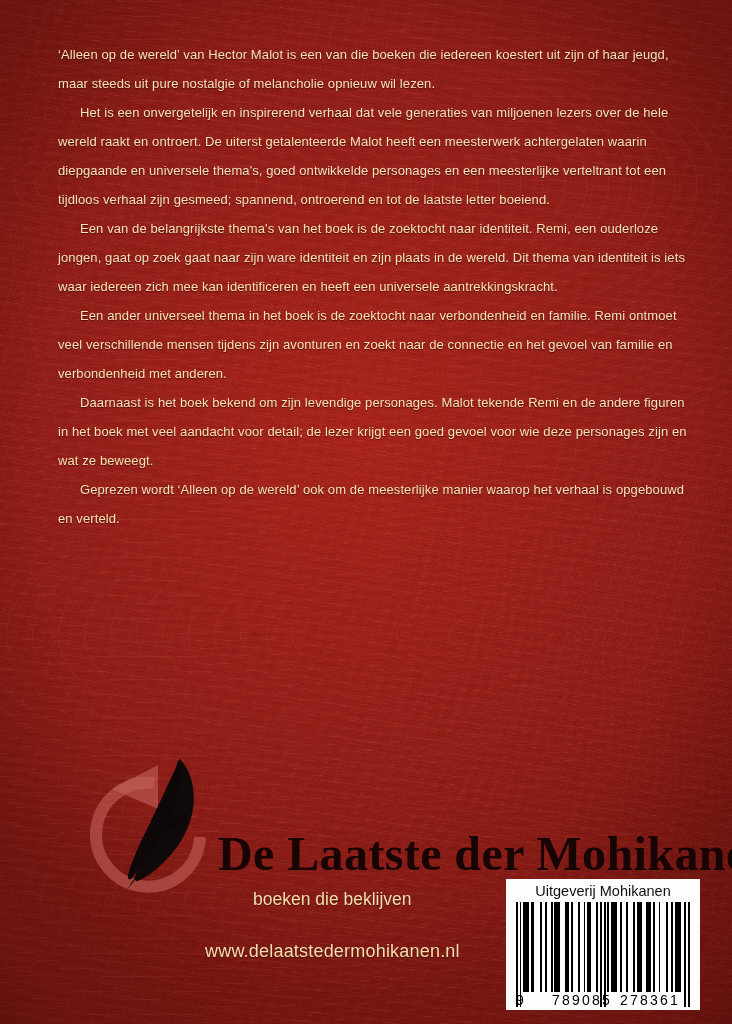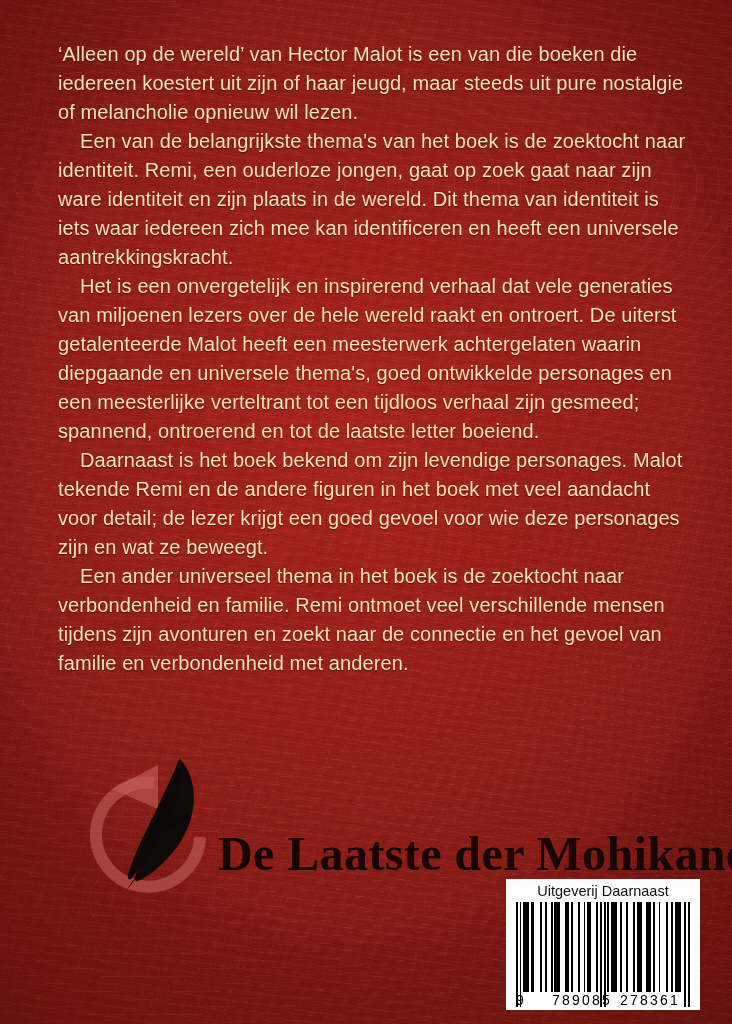--- a/index.html
+++ b/index.html
@@ -90,21 +90,21 @@
       radial-gradient(ellipse 82% 80% at 50% 46%, rgba(0,0,0,0) 55%, rgba(60,8,6,.30) 85%, rgba(45,5,4,.55) 100%);
   }
 
   
   .blurb {
     position: absolute;
     left: 58px;
     top: 40px;
     width: 636px;
     color: #f7e3b6;
-    font-size: 20px;
+    font-size: 13px;
     line-height: 29px;
     letter-spacing: .1px;
     text-shadow: 0 1px 1px rgba(60,6,4,.75);
     z-index: 5;
   }
   .blurb p {
     margin: 0;
     text-indent: 22px;
   }
   .blurb p.first { text-indent: 0; }
@@ -206,24 +206,25 @@
 <div class="cover">
 
   <div class="tex tex-base"></div>
   <div class="tex tex-mottle-a"></div>
   <div class="tex tex-grain"></div>
   <div class="tex tex-crackle"></div>
   <div class="tex tex-vignette"></div>
 
   <div class="blurb">
     <p class="first">‘Alleen op de wereld’ van Hector Malot is een van die boeken die iedereen koestert uit zijn of haar jeugd, maar steeds uit pure nostalgie of melancholie opnieuw wil lezen.</p>
+    <p>Het is een onvergetelijk en inspirerend verhaal dat vele generaties van miljoenen lezers over de hele wereld raakt en ontroert. De uiterst getalenteerde Malot heeft een meesterwerk achtergelaten waarin diepgaande en universele thema's, goed ontwikkelde personages en een meesterlijke verteltrant tot een tijdloos verhaal zijn gesmeed; spannend, ontroerend en tot de laatste letter boeiend.</p>
     <p>Een van de belangrijkste thema's van het boek is de zoektocht naar identiteit. Remi, een ouderloze jongen, gaat op zoek gaat naar zijn ware identiteit en zijn plaats in de wereld. Dit thema van identiteit is iets waar iedereen zich mee kan identificeren en heeft een universele aantrekkingskracht.</p>
-    <p>Het is een onvergetelijk en inspirerend verhaal dat vele generaties van miljoenen lezers over de hele wereld raakt en ontroert. De uiterst getalenteerde Malot heeft een meesterwerk achtergelaten waarin diepgaande en universele thema's, goed ontwikkelde personages en een meesterlijke verteltrant tot een tijdloos verhaal zijn gesmeed; spannend, ontroerend en tot de laatste letter boeiend.</p>
+    <p>Een ander universeel thema in het boek is de zoektocht naar verbondenheid en familie. Remi ontmoet veel verschillende mensen tijdens zijn avonturen en zoekt naar de connectie en het gevoel van familie en verbondenheid met anderen.</p>
     <p>Daarnaast is het boek bekend om zijn levendige personages. Malot tekende Remi en de andere figuren in het boek met veel aandacht voor detail;  de lezer krijgt een goed gevoel voor wie deze personages zijn en wat ze beweegt.</p>
-    <p>Een ander universeel thema in het boek is de zoektocht naar verbondenheid en familie. Remi ontmoet veel verschillende mensen tijdens zijn avonturen en zoekt naar de connectie en het gevoel van familie en verbondenheid met anderen.</p>
+    <p>Geprezen wordt ‘Alleen op de wereld’ ook om de meesterlijke manier waarop het verhaal is opgebouwd en verteld.</p>
   </div>
 
   <div class="logo-mark">
     <svg viewBox="0 0 180 150" width="180" height="150">
 
       <path d="M 92 38 A 52 52 0 1 0 138 92" fill="none" stroke="#c06057" stroke-width="12" stroke-linecap="butt" opacity="0.62"></path>
 
       <polygon points="96,20 96,64 50,44" fill="#c06057" opacity="0.62"></polygon>
 
       <path d="M118 14 C133 30 136 58 126 82 C118 102 104 116 92 126 C86 131 80 134 76 136
@@ -232,24 +233,26 @@
                C78 122 92 104 102 86 C114 64 120 40 116 18 Z" fill="#0d0707"></path>
 
       <path d="M96 76 C106 72 118 70 126 72 C120 78 110 84 100 86 Z" fill="#0d0707"></path>
 
       <path d="M74 131 L64 146 L72 136 Z" fill="#0d0707"></path>
     </svg>
   </div>
 
   <div class="publisher-name">De Laatste der Mohikanen</div>
 
-
+  <div class="tagline">boeken die beklijven</div>
+
+  <div class="website">www.delaatstedermohikanen.nl</div>
 
   <div class="barcode-box">
-    <div class="barcode-caption">Uitgeverij Daarnaast</div>
+    <div class="barcode-caption">Uitgeverij Mohikanen</div>
     <div class="barcode-bars" id="bars">
         <div class="bar" style="width:1.832px"></div>
         <div class="gapspace" style="width:1.832px"></div>
         <div class="bar" style="width:1.832px"></div>
         <div class="gapspace" style="width:1.832px"></div>
         <div class="bar short" style="width:1.832px"></div>
         <div class="bar short" style="width:1.832px"></div>
         <div class="bar short" style="width:1.832px"></div>
         <div class="gapspace" style="width:1.832px"></div>
         <div class="bar short" style="width:1.832px"></div>

